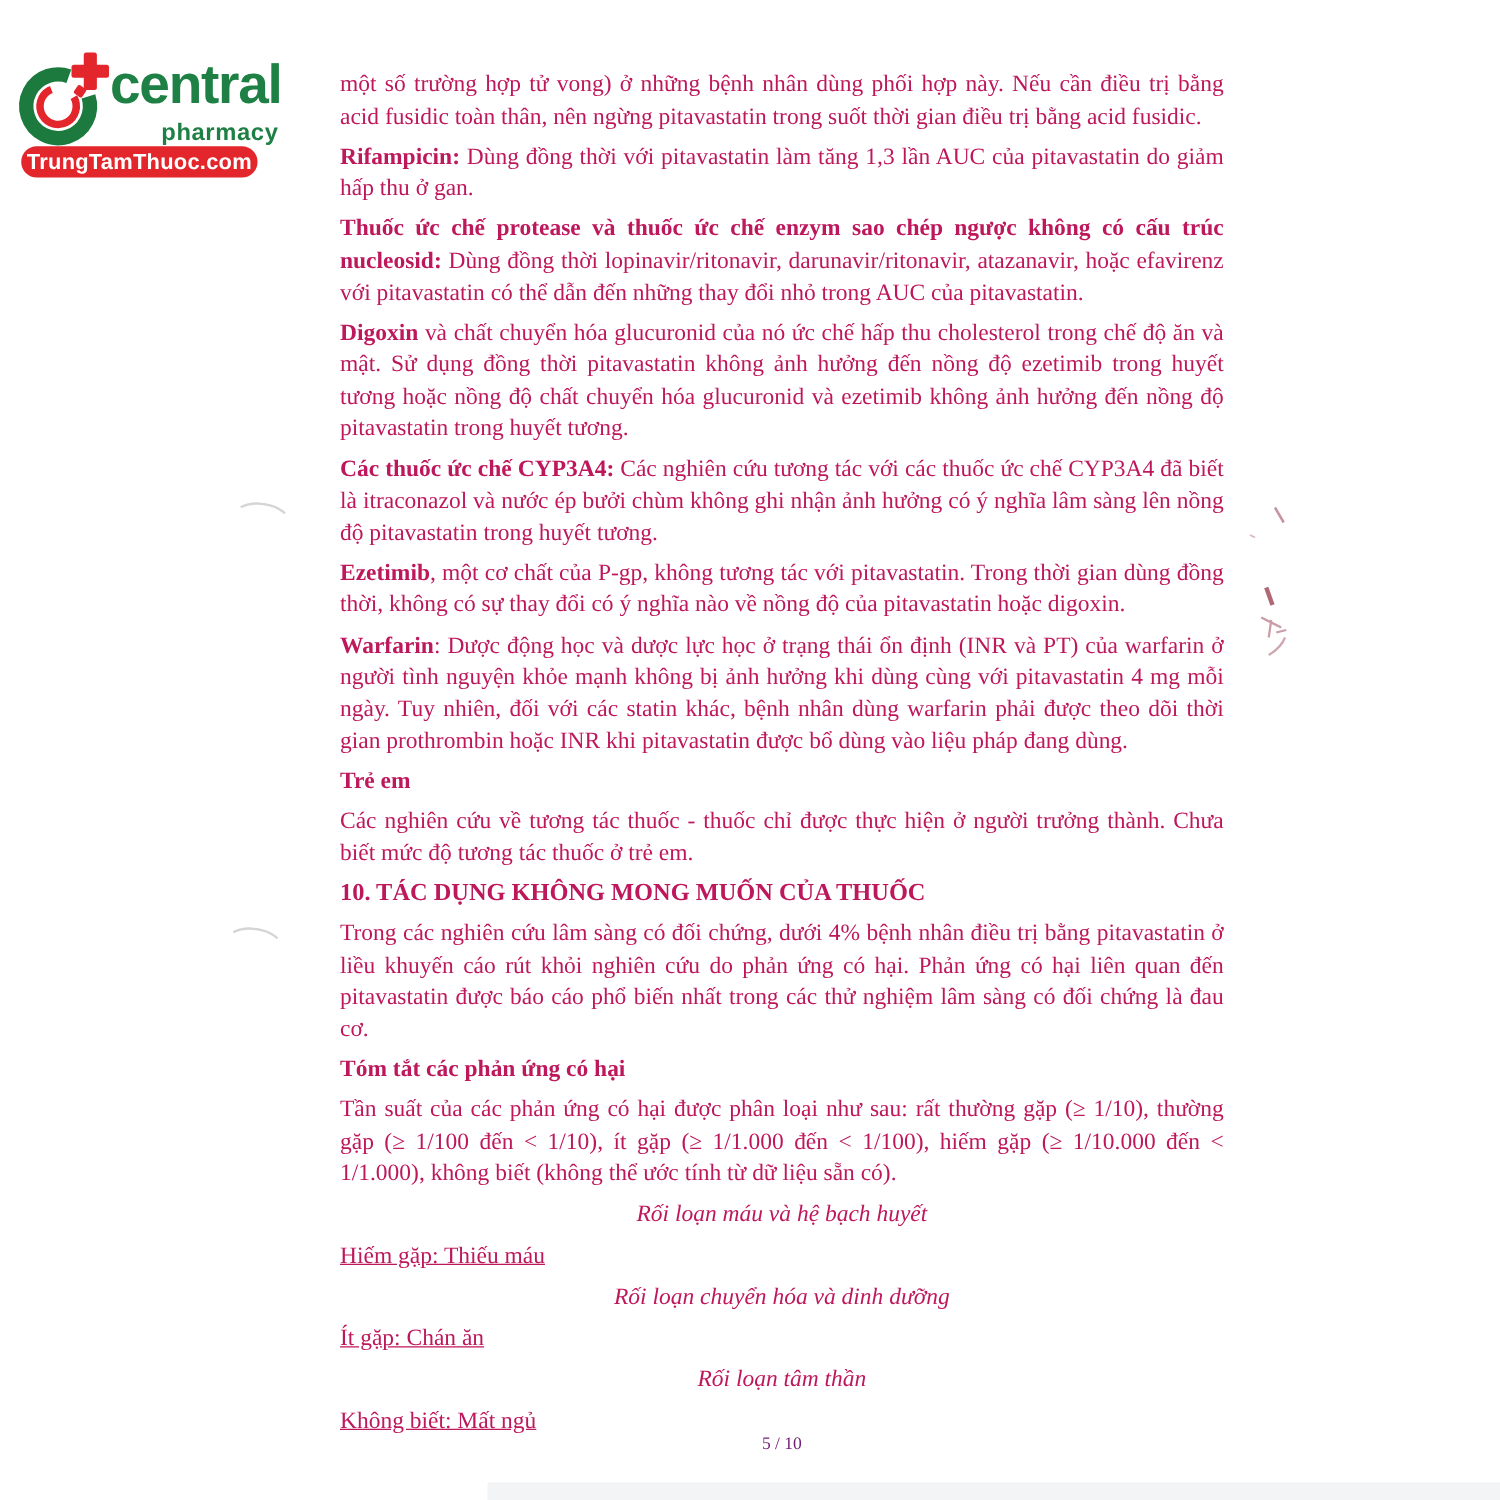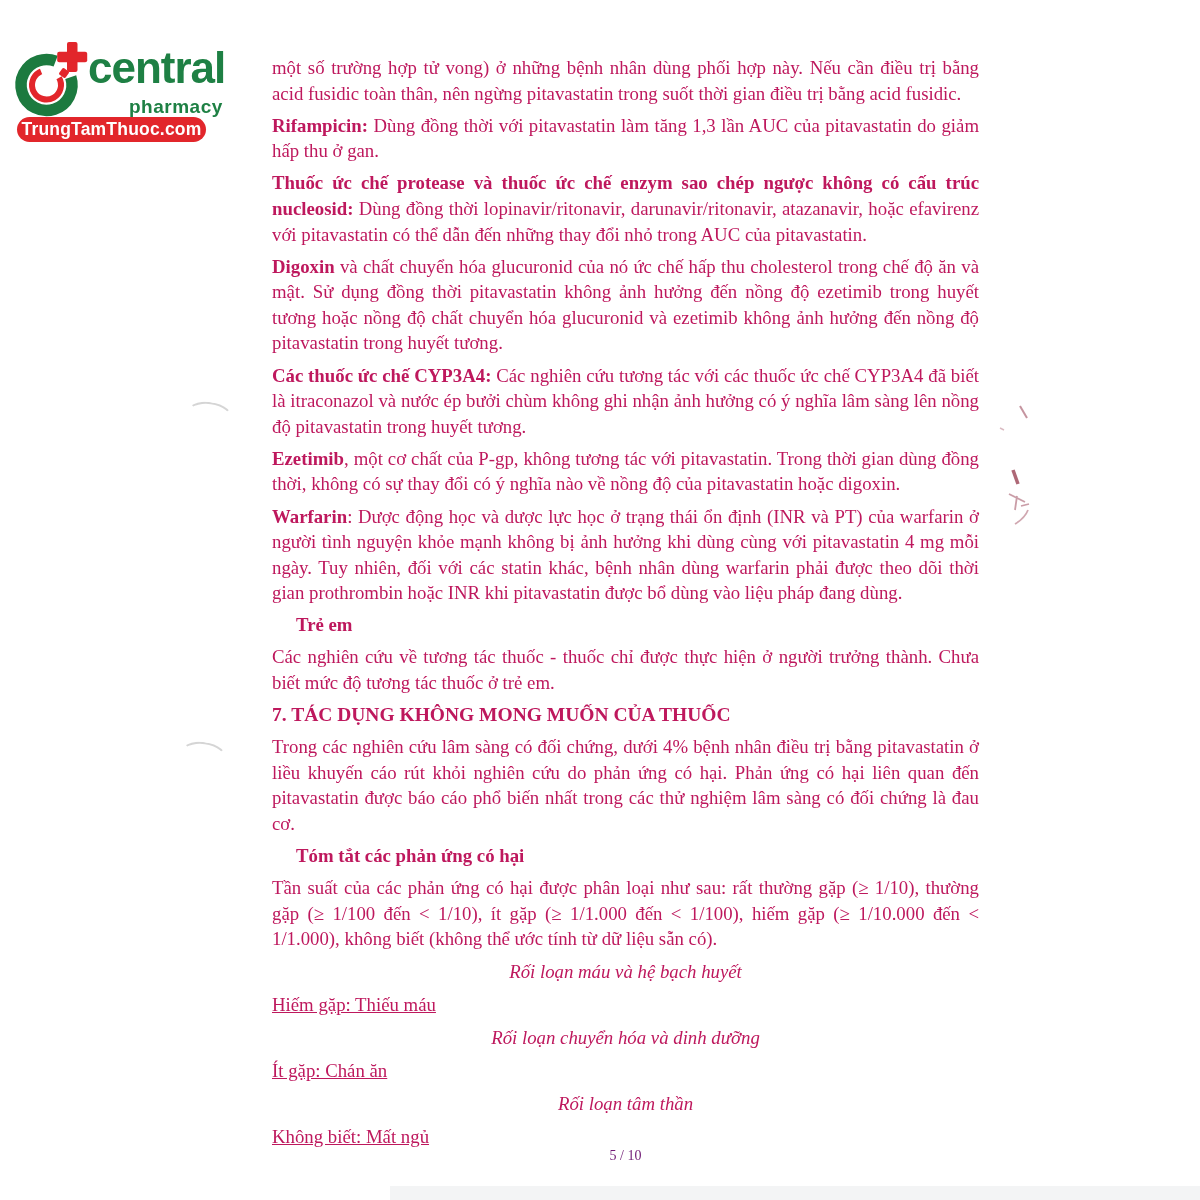--- a/index.html
+++ b/index.html
@@ -40,21 +40,21 @@
     font-weight: bold; font-size: 17.5px; color: #ffffff;
     letter-spacing: 0.2px;
   }
   
   .content {
     position: absolute; left: 272px; top: 55px; width: 707px;
     font-size: 18.8px; line-height: 25.6px;
     text-align: justify; color: #be185d;
   }
   .content p { margin: 0 0 6.5px 0; }
-  .content p.heading   { font-weight: bold; text-align: left; margin-left: 24px; }
+  .content p.heading   { font-weight: bold; text-align: left; }
   .content p.section   { font-weight: bold; text-align: left; font-size: 19.5px; margin: 3px 0 6.5px 0; }
   .content p.em        { font-style: italic; text-align: center; margin: 0 0 7.5px 0; }
   .content p.line      { text-align: left; margin: 0 0 7.5px 0; text-decoration: underline; }
   .content b { font-weight: bold; }
   .footer {
     position: absolute; left: 272px; top: 1148px; width: 707px;
     text-align: center; font-size: 14px; color: #701a75;
   }
   
   .arc {
@@ -92,21 +92,21 @@
   <div class="content">
     <p><span>một số trường hợp tử vong) ở những bệnh nhân dùng phối hợp này. Nếu cần điều trị bằng acid fusidic toàn thân, nên ngừng pitavastatin trong suốt thời gian điều trị bằng acid fusidic.</span></p>
     <p><b>Rifampicin:</b><span> Dùng đồng thời với pitavastatin làm tăng 1,3 lần AUC của pitavastatin do giảm hấp thu ở gan.</span></p>
     <p><b>Thuốc ức chế protease và thuốc ức chế enzym sao chép ngược không có cấu trúc nucleosid:</b><span> Dùng đồng thời lopinavir/ritonavir, darunavir/ritonavir, atazanavir, hoặc efavirenz với pitavastatin có thể dẫn đến những thay đổi nhỏ trong AUC của pitavastatin.</span></p>
     <p><b>Digoxin</b><span> và chất chuyển hóa glucuronid của nó ức chế hấp thu cholesterol trong chế độ ăn và mật. Sử dụng đồng thời pitavastatin không ảnh hưởng đến nồng độ ezetimib trong huyết tương hoặc nồng độ chất chuyển hóa glucuronid và ezetimib không ảnh hưởng đến nồng độ pitavastatin trong huyết tương.</span></p>
     <p><b>Các thuốc ức chế CYP3A4:</b><span> Các nghiên cứu tương tác với các thuốc ức chế CYP3A4 đã biết là itraconazol và nước ép bưởi chùm không ghi nhận ảnh hưởng có ý nghĩa lâm sàng lên nồng độ pitavastatin trong huyết tương.</span></p>
     <p><b>Ezetimib</b><span>, một cơ chất của P-gp, không tương tác với pitavastatin. Trong thời gian dùng đồng thời, không có sự thay đổi có ý nghĩa nào về nồng độ của pitavastatin hoặc digoxin.</span></p>
     <p><b>Warfarin</b><span>: Dược động học và dược lực học ở trạng thái ổn định (INR và PT) của warfarin ở người tình nguyện khỏe mạnh không bị ảnh hưởng khi dùng cùng với pitavastatin 4 mg mỗi ngày. Tuy nhiên, đối với các statin khác, bệnh nhân dùng warfarin phải được theo dõi thời gian prothrombin hoặc INR khi pitavastatin được bổ dùng vào liệu pháp đang dùng.</span></p>
     <p class="heading"><b>Trẻ em</b></p>
     <p><span>Các nghiên cứu về tương tác thuốc - thuốc chỉ được thực hiện ở người trưởng thành. Chưa biết mức độ tương tác thuốc ở trẻ em.</span></p>
-    <p class="section"><b>7. TÁC DỤNG KHÔNG MONG MUỐN CỦA THUỐC</b></p>
+    <p class="section"><b>10. TÁC DỤNG KHÔNG MONG MUỐN CỦA THUỐC</b></p>
     <p><span>Trong các nghiên cứu lâm sàng có đối chứng, dưới 4% bệnh nhân điều trị bằng pitavastatin ở liều khuyến cáo rút khỏi nghiên cứu do phản ứng có hại. Phản ứng có hại liên quan đến pitavastatin được báo cáo phổ biến nhất trong các thử nghiệm lâm sàng có đối chứng là đau cơ.</span></p>
     <p class="heading"><b>Tóm tắt các phản ứng có hại</b></p>
     <p><span>Tần suất của các phản ứng có hại được phân loại như sau: rất thường gặp (≥ 1/10), thường gặp (≥ 1/100 đến &lt; 1/10), ít gặp (≥ 1/1.000 đến &lt; 1/100), hiếm gặp (≥ 1/10.000 đến &lt; 1/1.000), không biết (không thể ước tính từ dữ liệu sẵn có).</span></p>
     <p class="em"><span>Rối loạn máu và hệ bạch huyết</span></p>
     <p class="line"><span>Hiếm gặp: Thiếu máu</span></p>
     <p class="em"><span>Rối loạn chuyển hóa và dinh dưỡng</span></p>
     <p class="line"><span>Ít gặp: Chán ăn</span></p>
     <p class="em"><span>Rối loạn tâm thần</span></p>
     <p class="line"><span>Không biết: Mất ngủ</span></p>
   </div>

